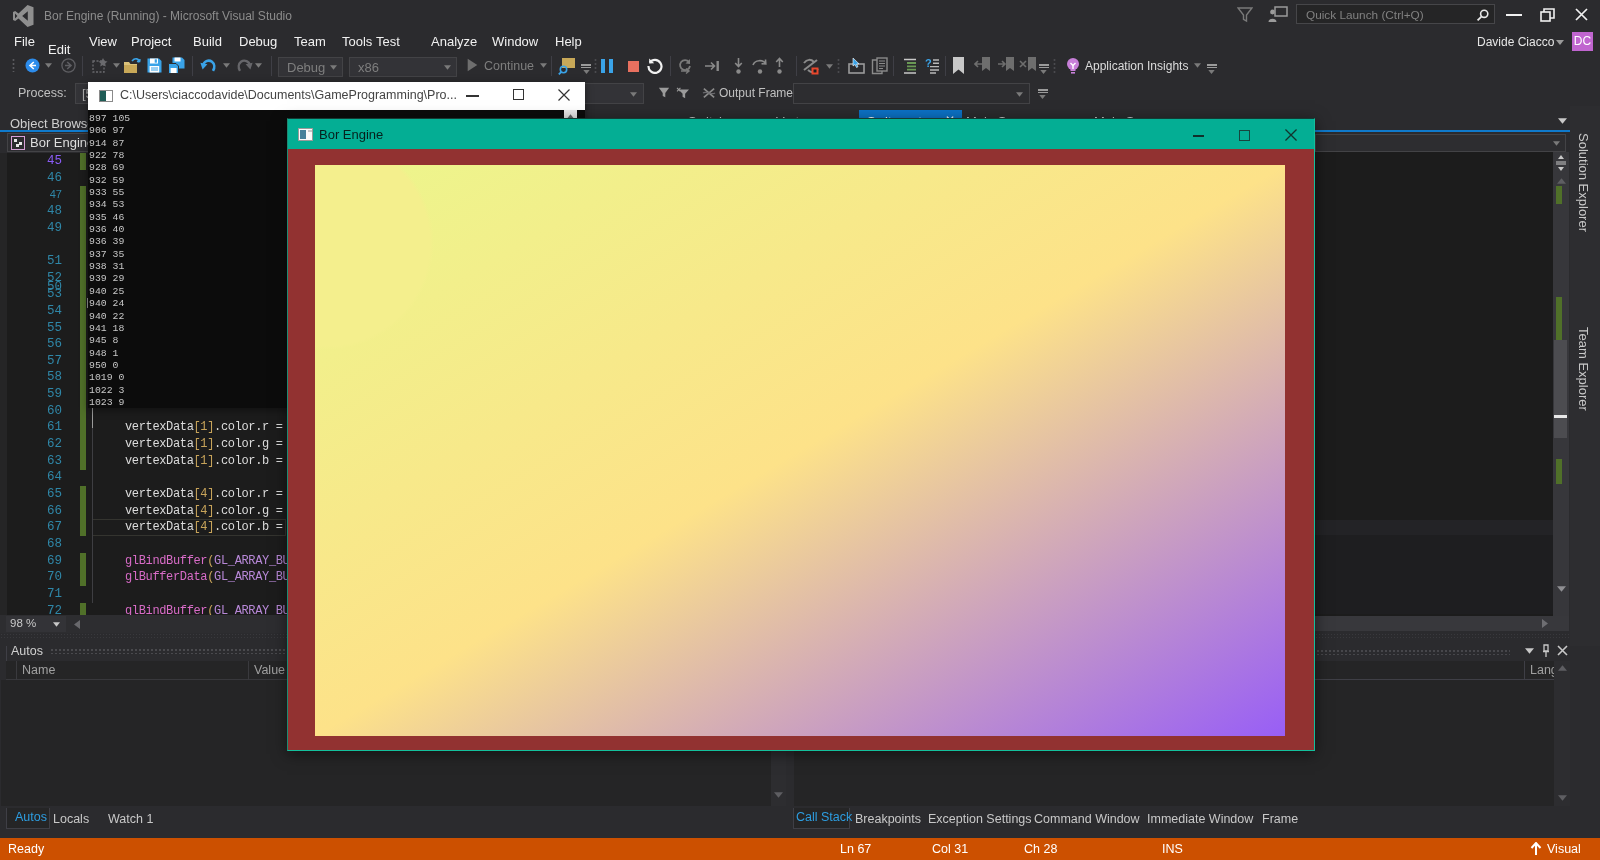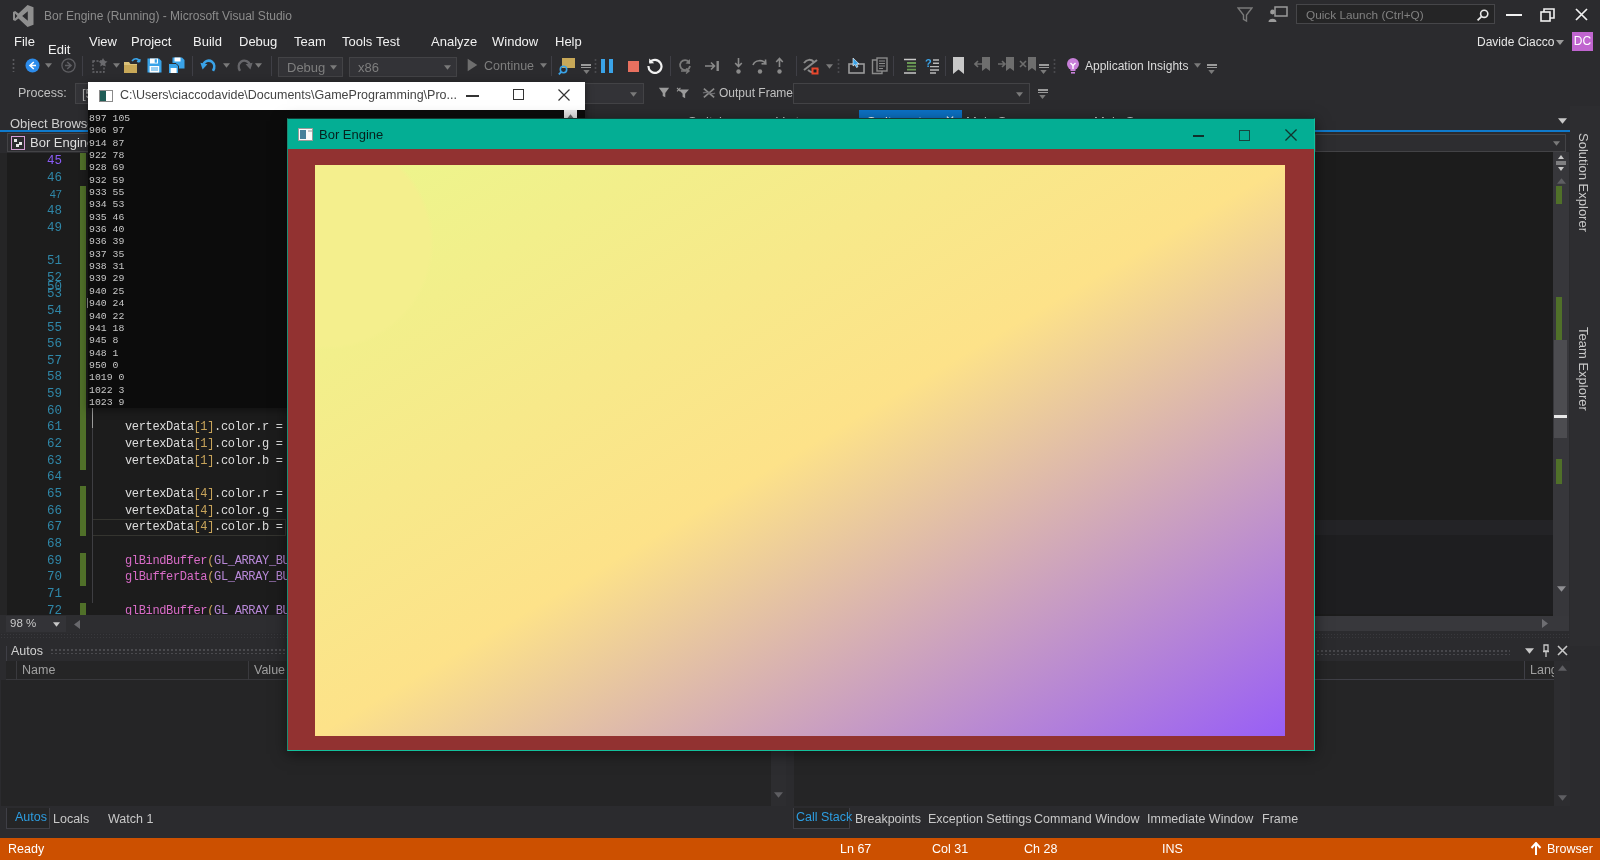--- a/index.html
+++ b/index.html
@@ -505,21 +505,21 @@
 
 <div class="abs" style="left:0;top:838px;width:1600px;height:22px;background:#cc5000;">
   <div class="abs" style="left:8px;top:4px;font-size:12.5px;color:#ffffff;">Ready</div>
   <div class="abs" style="left:840px;top:4px;font-size:12.5px;color:#ffffff;">Ln 67</div>
   <div class="abs" style="left:932px;top:4px;font-size:12.5px;color:#ffffff;">Col 31</div>
   <div class="abs" style="left:1024px;top:4px;font-size:12.5px;color:#ffffff;">Ch 28</div>
   <div class="abs" style="left:1162px;top:4px;font-size:12.5px;color:#ffffff;">INS</div>
   <svg class="abs" style="left:1530px;top:4px;" width="12" height="14" viewBox="0 0 12 14">
     <path d="M6 1 L6 13 M1.5 6 L6 1 L10.5 6" stroke="#ffffff" stroke-width="2" fill="none"></path>
   </svg>
-  <div class="abs" style="left:1547px;top:4px;font-size:12.5px;color:#ffffff;">Browser</div>
+  <div class="abs" style="left:1547px;top:4px;font-size:12.5px;color:#ffffff;">Visual</div>
 </div>
 
 <div class="abs" style="left:88px;top:82px;width:497px;height:326px;box-shadow:0 2px 8px rgba(0,0,0,0.45);" id="console">
   <div class="abs" style="left:-2.5px;top:216px;font-family:'Liberation Mono',monospace;font-size:10px;color:#cccccc;">[</div>
   <div class="abs" style="left:0;top:0;width:497px;height:28px;background:#ffffff;">
     <div class="abs" style="left:11px;top:8px;width:14px;height:12px;border:1px solid #8a8a8a;background:#ffffff;">
       <div class="abs" style="left:0;top:0;width:6px;height:10px;background:#1f5c56;"></div>
     </div>
     <div class="abs" style="left:32px;top:6px;font-size:12.5px;color:#444444;">C:\Users\ciaccodavide\Documents\GameProgramming\Pro...</div>
     <div class="abs" style="left:378px;top:13px;width:13px;height:1.6px;background:#333;"></div>

